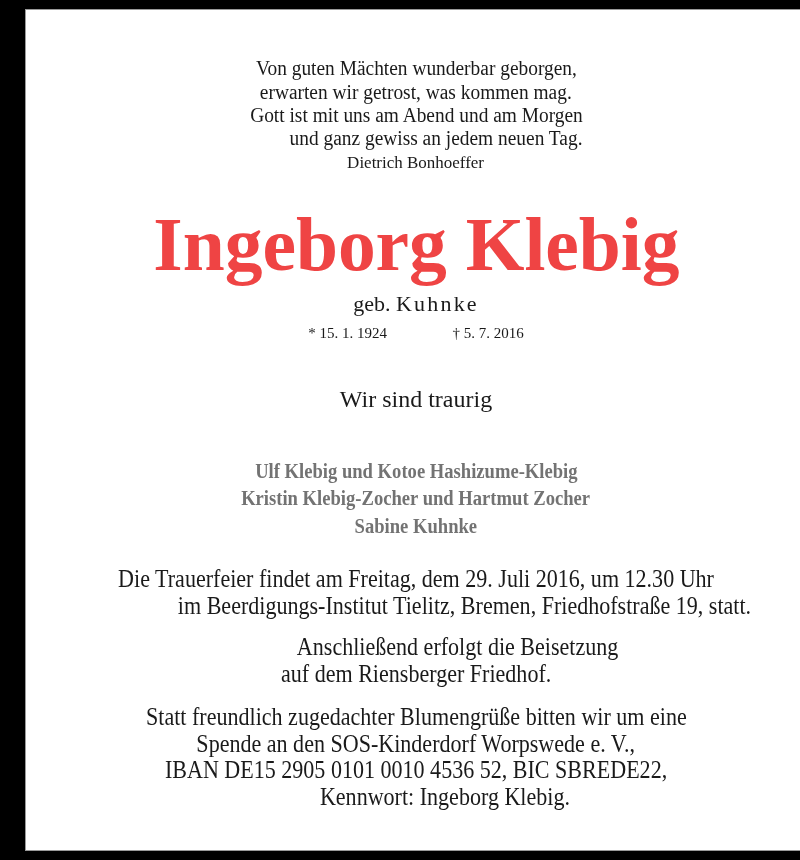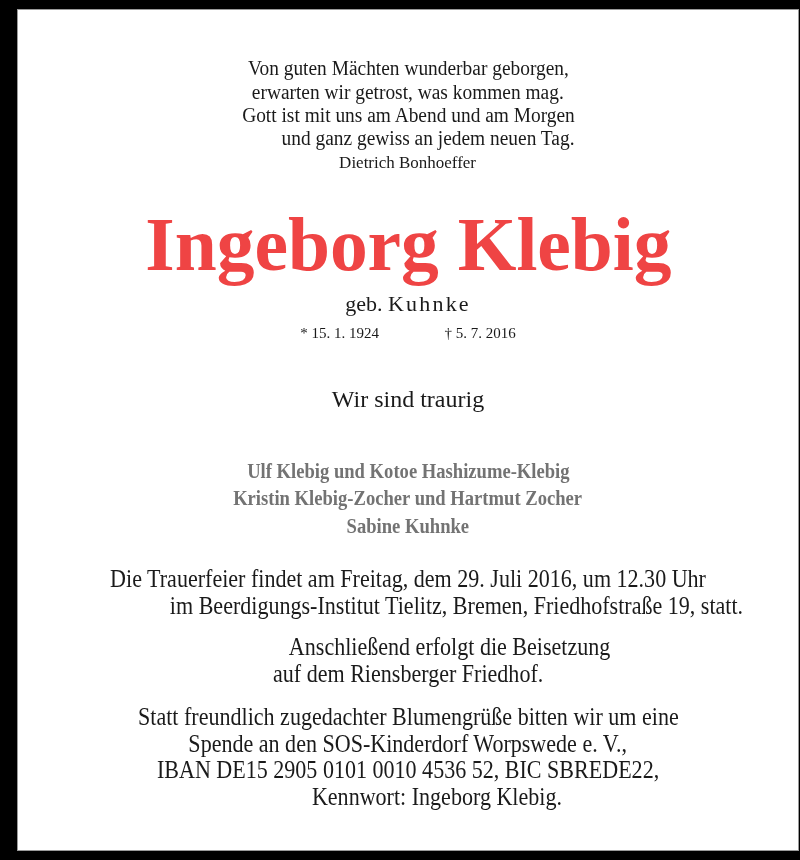--- a/index.html
+++ b/index.html
@@ -8,21 +8,21 @@
       background: #000000;
     }
     body {
       width: 800px;
       height: 860px;
       position: relative;
       overflow: hidden;
     }
     .frame {
       position: absolute;
-      left: 8px; top: 0;
+      left: 16px; top: 0;
       width: 708px;
       height: 860px;
       background: #000000;
     }
     .page {
       position: absolute;
       left: 9px;
       top: 9px;
       width: 782px;
       height: 842px;

